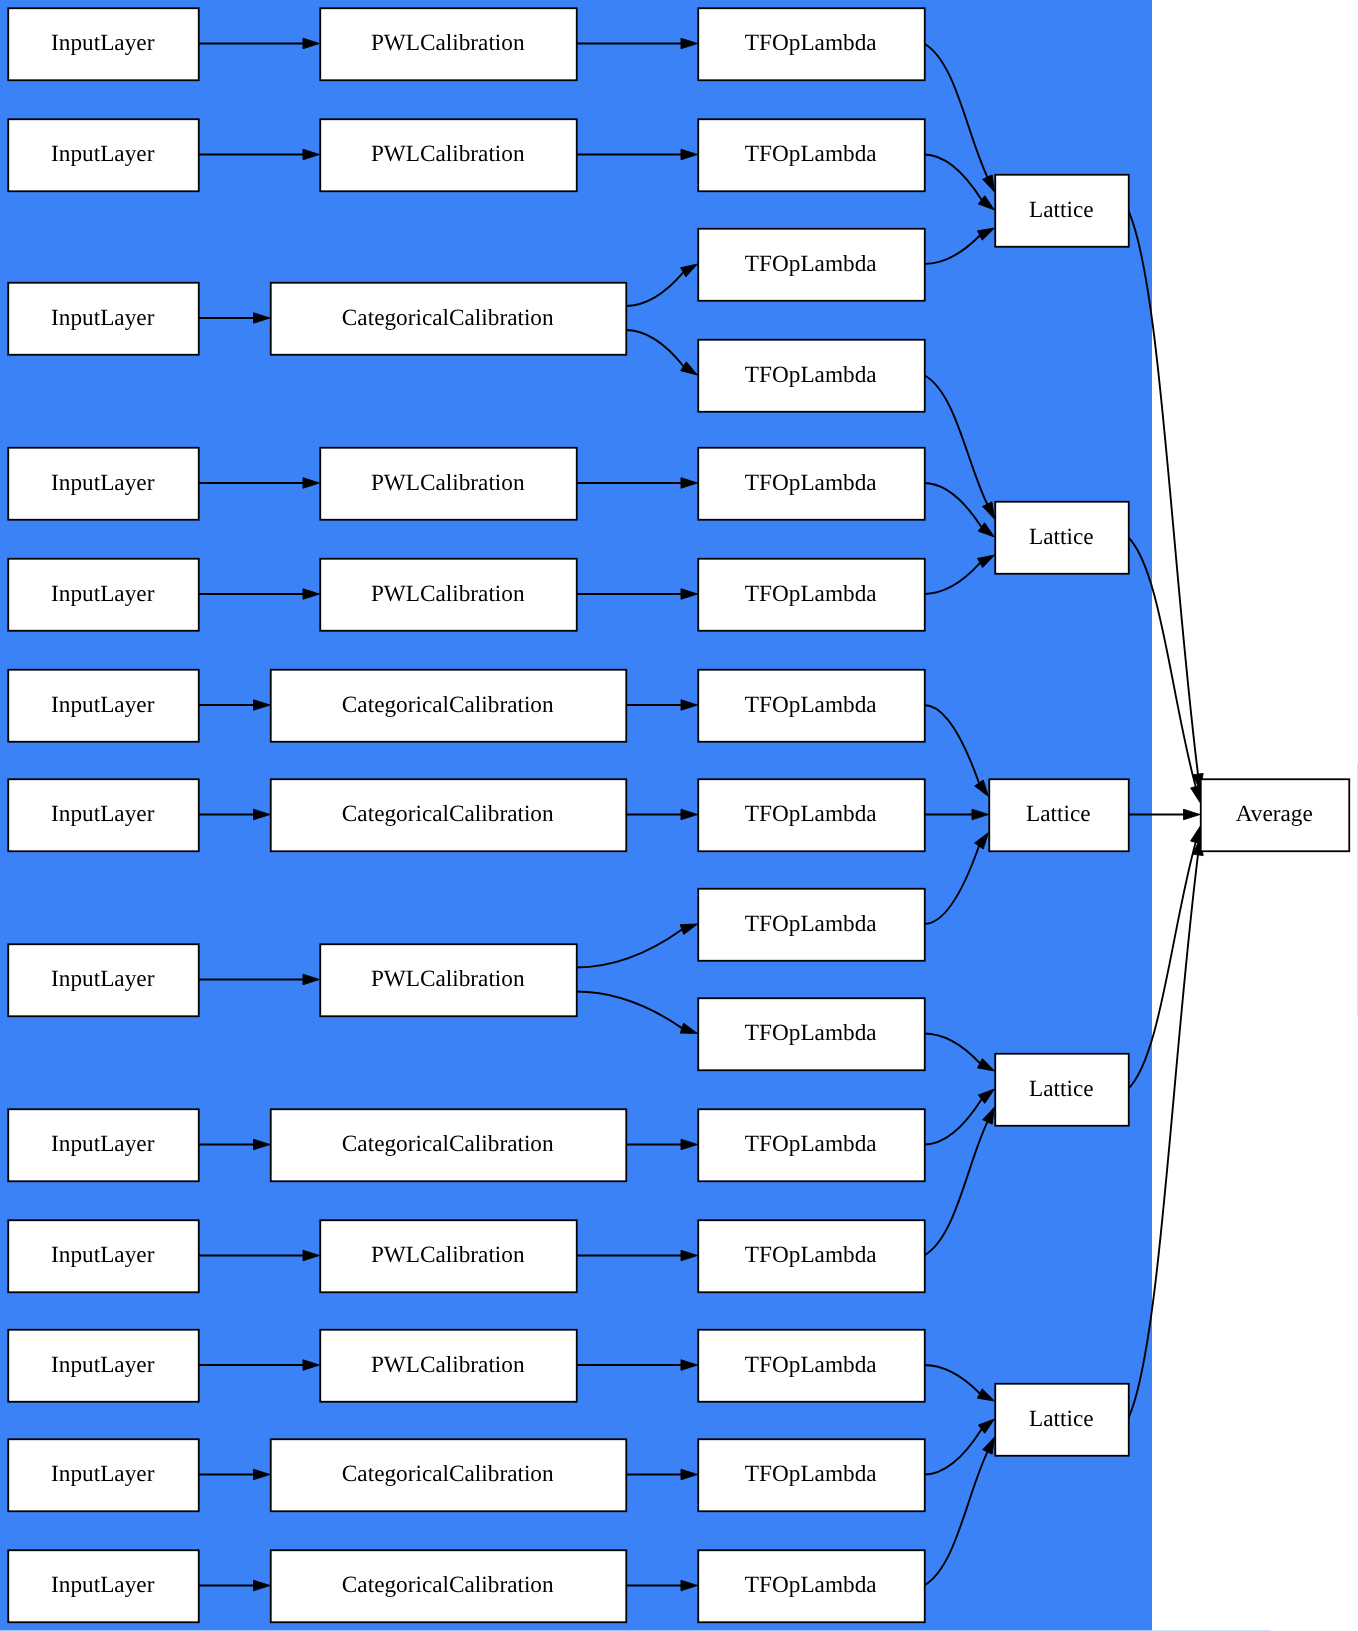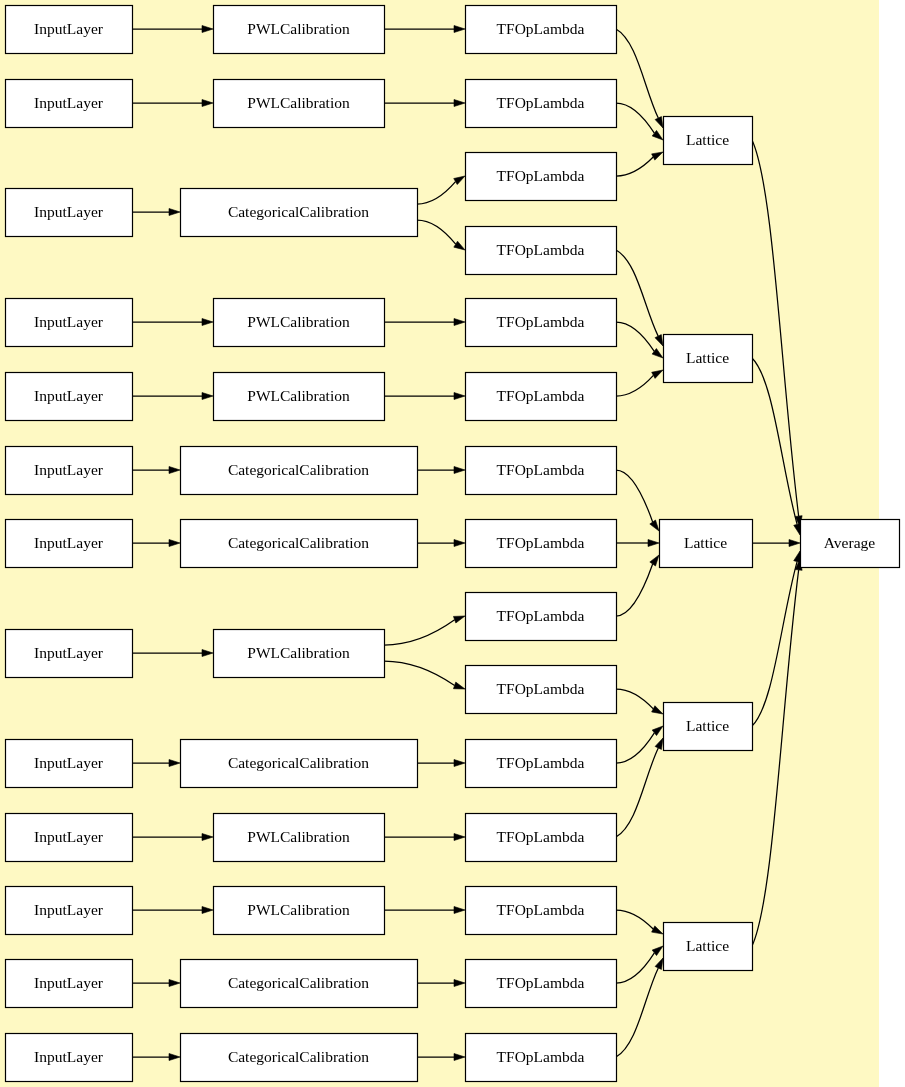--- a/index.html
+++ b/index.html
@@ -2,23 +2,23 @@
 <html><head>
 <meta charset="utf-8">
 <style>
   html, body {
     margin: 0;
     padding: 0;
     background: #ffffff;
   }
   #graph-root {
     position: relative;
-    width: 879px;
+    width: 768px;
     height: 1087px;
-    background: #fef9c3;
+    background: #3b82f6;
     font-family: "Liberation Serif", "DejaVu Serif", serif;
   }
   svg#graph-svg {
     display: block;
     width: 905px;
     height: 1087px;
   }
   .node-box {
     fill: #ffffff;
     stroke: #000000;

